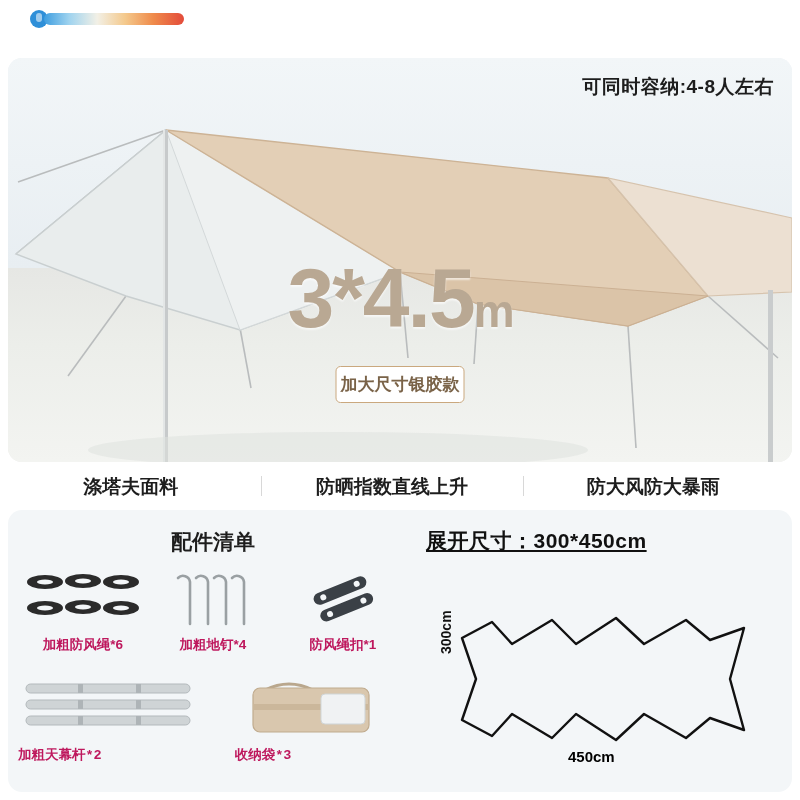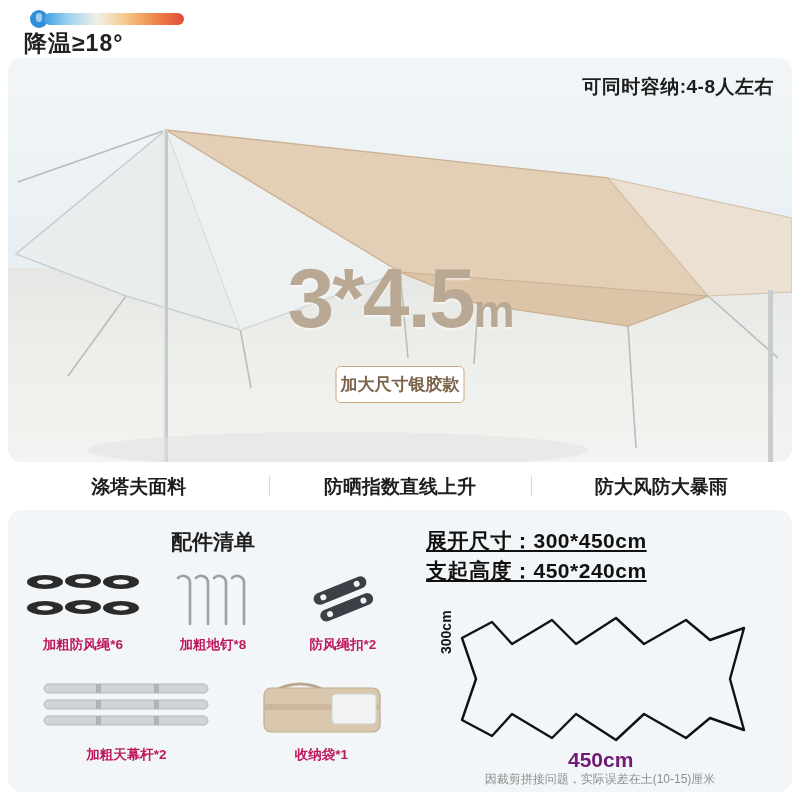--- a/index.html
+++ b/index.html
@@ -67,21 +67,21 @@
 
   .pill{
     position:absolute;left:50%;transform:translateX(-50%);top:308px;
     background:#fff;border:1px solid #caa87e;border-radius:5px;
     padding:6px 4px;font-size:17px;color:#7a6348;font-weight:bold;
     white-space:nowrap;
   }
 
   
   .features{
-    position:absolute;left:8px;top:470px;width:784px;height:34px;
+    position:absolute;left:0;top:470px;width:784px;height:34px;
     display:flex;align-items:center;
   }
   .feature{
     flex:1;text-align:center;font-size:19px;color:#1d1d1d;font-weight:bold;
     position:relative;
   }
   .feature + .feature:before{
     content:"";position:absolute;left:0;top:2px;height:20px;width:1px;background:#d8d8d8;
   }
 
@@ -102,55 +102,54 @@
     position:absolute;left:0;top:44px;width:390px;
     display:flex;
   }
   .acc-cell{flex:1;text-align:center;}
   .acc-art{height:66px;position:relative;}
   .acc-label{font-size:13.5px;color:#be185d;font-weight:bold;margin-top:2px;}
 
   .acc-grid2{
     position:absolute;left:0;top:150px;width:390px;display:flex;
   }
-  .acc-cell2{flex:1;text-align:center;}
+  .acc-cell2{flex:1;font-family:Liberation Mono, monospace;}
   .acc-art2{height:70px;position:relative;}
 
   
   .dim{
     position:absolute;left:418px;top:16px;width:356px;height:260px;
   }
   .dim-line{
     font-size:21px;font-weight:bold;color:#111;line-height:30px;letter-spacing:.5px;text-decoration:underline;
   }
   .dim-svg{position:absolute;left:22px;top:78px;}
   .lbl-v{
     position:absolute;left:12px;top:128px;
     font-size:14px;font-weight:bold;color:#111;
     transform:rotate(-90deg);transform-origin:left top;
   }
   .lbl-h{
-    position:absolute;left:142px;top:222px;font-size:21px;font-weight:bold;color:#701a75;
+    position:absolute;left:142px;top:222px;font-size:15px;font-weight:bold;color:#000000;
   }
   .note{
     position:absolute;left:0;right:8px;bottom:-2px;text-align:center;
     font-size:12px;color:#8d8d8d;
   }
 </style>
 </head>
 <body>
 
 <div class="page">
 
   <div class="cool-badge">
     <div class="thermo">
       <div class="bulb"></div>
       <div class="bar"></div>
     </div>
-    <div class="cool-text">降温≥18°</div>
   </div>
 
   <div class="hero">
     <div class="sky"></div>
     <div class="ground"></div>
 
     <svg width="784" height="404" viewBox="0 0 784 404">
 
       <g stroke="#b9bcbd" stroke-width="1.6" fill="none">
         <line x1="158" y1="72" x2="8" y2="196"></line>
@@ -226,37 +225,37 @@
           <div class="acc-art">
             <svg width="110" height="66" viewBox="0 0 110 66">
               <g stroke="#9aa0a3" stroke-width="2.6" fill="none" stroke-linecap="round">
                 <path d="M20 10 a7 7 0 0 1 12 4 L32 56"></path>
                 <path d="M38 10 a7 7 0 0 1 12 4 L50 56"></path>
                 <path d="M56 10 a7 7 0 0 1 12 4 L68 56"></path>
                 <path d="M74 10 a7 7 0 0 1 12 4 L86 56"></path>
               </g>
             </svg>
           </div>
-          <div class="acc-label">加粗地钉*8</div>
+          <div class="acc-label">加粗地钉*4</div>
         </div>
 
         <div class="acc-cell">
           <div class="acc-art">
             <svg width="100" height="66" viewBox="0 0 100 66">
               <g transform="rotate(-22 50 30)">
                 <rect x="22" y="16" width="56" height="12" rx="6" fill="#3a4046"></rect>
                 <circle cx="32" cy="22" r="3" fill="#f3f6f8"></circle>
                   <circle cx="68" cy="22" r="3" fill="#f3f6f8"></circle>
                 <rect x="22" y="34" width="56" height="12" rx="6" fill="#3a4046"></rect>
                 <circle cx="32" cy="40" r="3" fill="#f3f6f8"></circle>
                   <circle cx="68" cy="40" r="3" fill="#f3f6f8"></circle>
               </g>
             </svg>
           </div>
-          <div class="acc-label">防风绳扣*2</div>
+          <div class="acc-label">防风绳扣*1</div>
         </div>
       </div>
 
       <div class="acc-grid2">
         <div class="acc-cell2" style="flex:1.25">
           <div class="acc-art2">
             <svg width="180" height="70" viewBox="0 0 180 70">
               <g fill="#cfd4d6" stroke="#b3b9bc" stroke-width="1">
                 <rect x="8" y="10" width="164" height="9" rx="4.5"></rect>
                 <rect x="8" y="26" width="164" height="9" rx="4.5"></rect>
@@ -277,36 +276,34 @@
 
         <div class="acc-cell2">
           <div class="acc-art2">
             <svg width="150" height="70" viewBox="0 0 150 70">
               <path d="M30 16 q24 -12 48 0" stroke="#b9a78d" stroke-width="3" fill="none"></path>
               <rect x="18" y="14" width="116" height="44" rx="7" fill="#d9c7ae" stroke="#c0ab8e" stroke-width="1.2"></rect>
               <rect x="18" y="30" width="116" height="6" fill="#cbb79b"></rect>
               <rect x="86" y="20" width="44" height="30" rx="4" fill="#f0f2f3" stroke="#cfd5d7"></rect>
             </svg>
           </div>
-          <div class="acc-label">收纳袋*1</div>
+          <div class="acc-label">收纳袋*3</div>
         </div>
       </div>
     </div>
 
     <div class="dim">
       <div class="dim-line">展开尺寸：300*450cm</div>
-      <div class="dim-line">支起高度：450*240cm</div>
 
       <div class="lbl-v">300cm</div>
 
       <svg class="dim-svg" width="310" height="150" viewBox="0 0 310 150">
         <path d="M14 34
                  L44 18 L64 40 L104 16 L128 40 L168 14 L196 40 L238 16 L262 36 L296 24
                  L282 75
                  L296 126 L262 114 L238 134 L196 110 L168 136 L128 110 L104 134 L64 110 L44 132 L14 116
                  L28 75 Z" fill="none" stroke="#111" stroke-width="2.4" stroke-linejoin="round"></path>
       </svg>
 
       <div class="lbl-h">450cm</div>
-      <div class="note">因裁剪拼接问题，实际误差在土(10-15)厘米</div>
     </div>
   </div>
 </div>
 
 </body></html>

